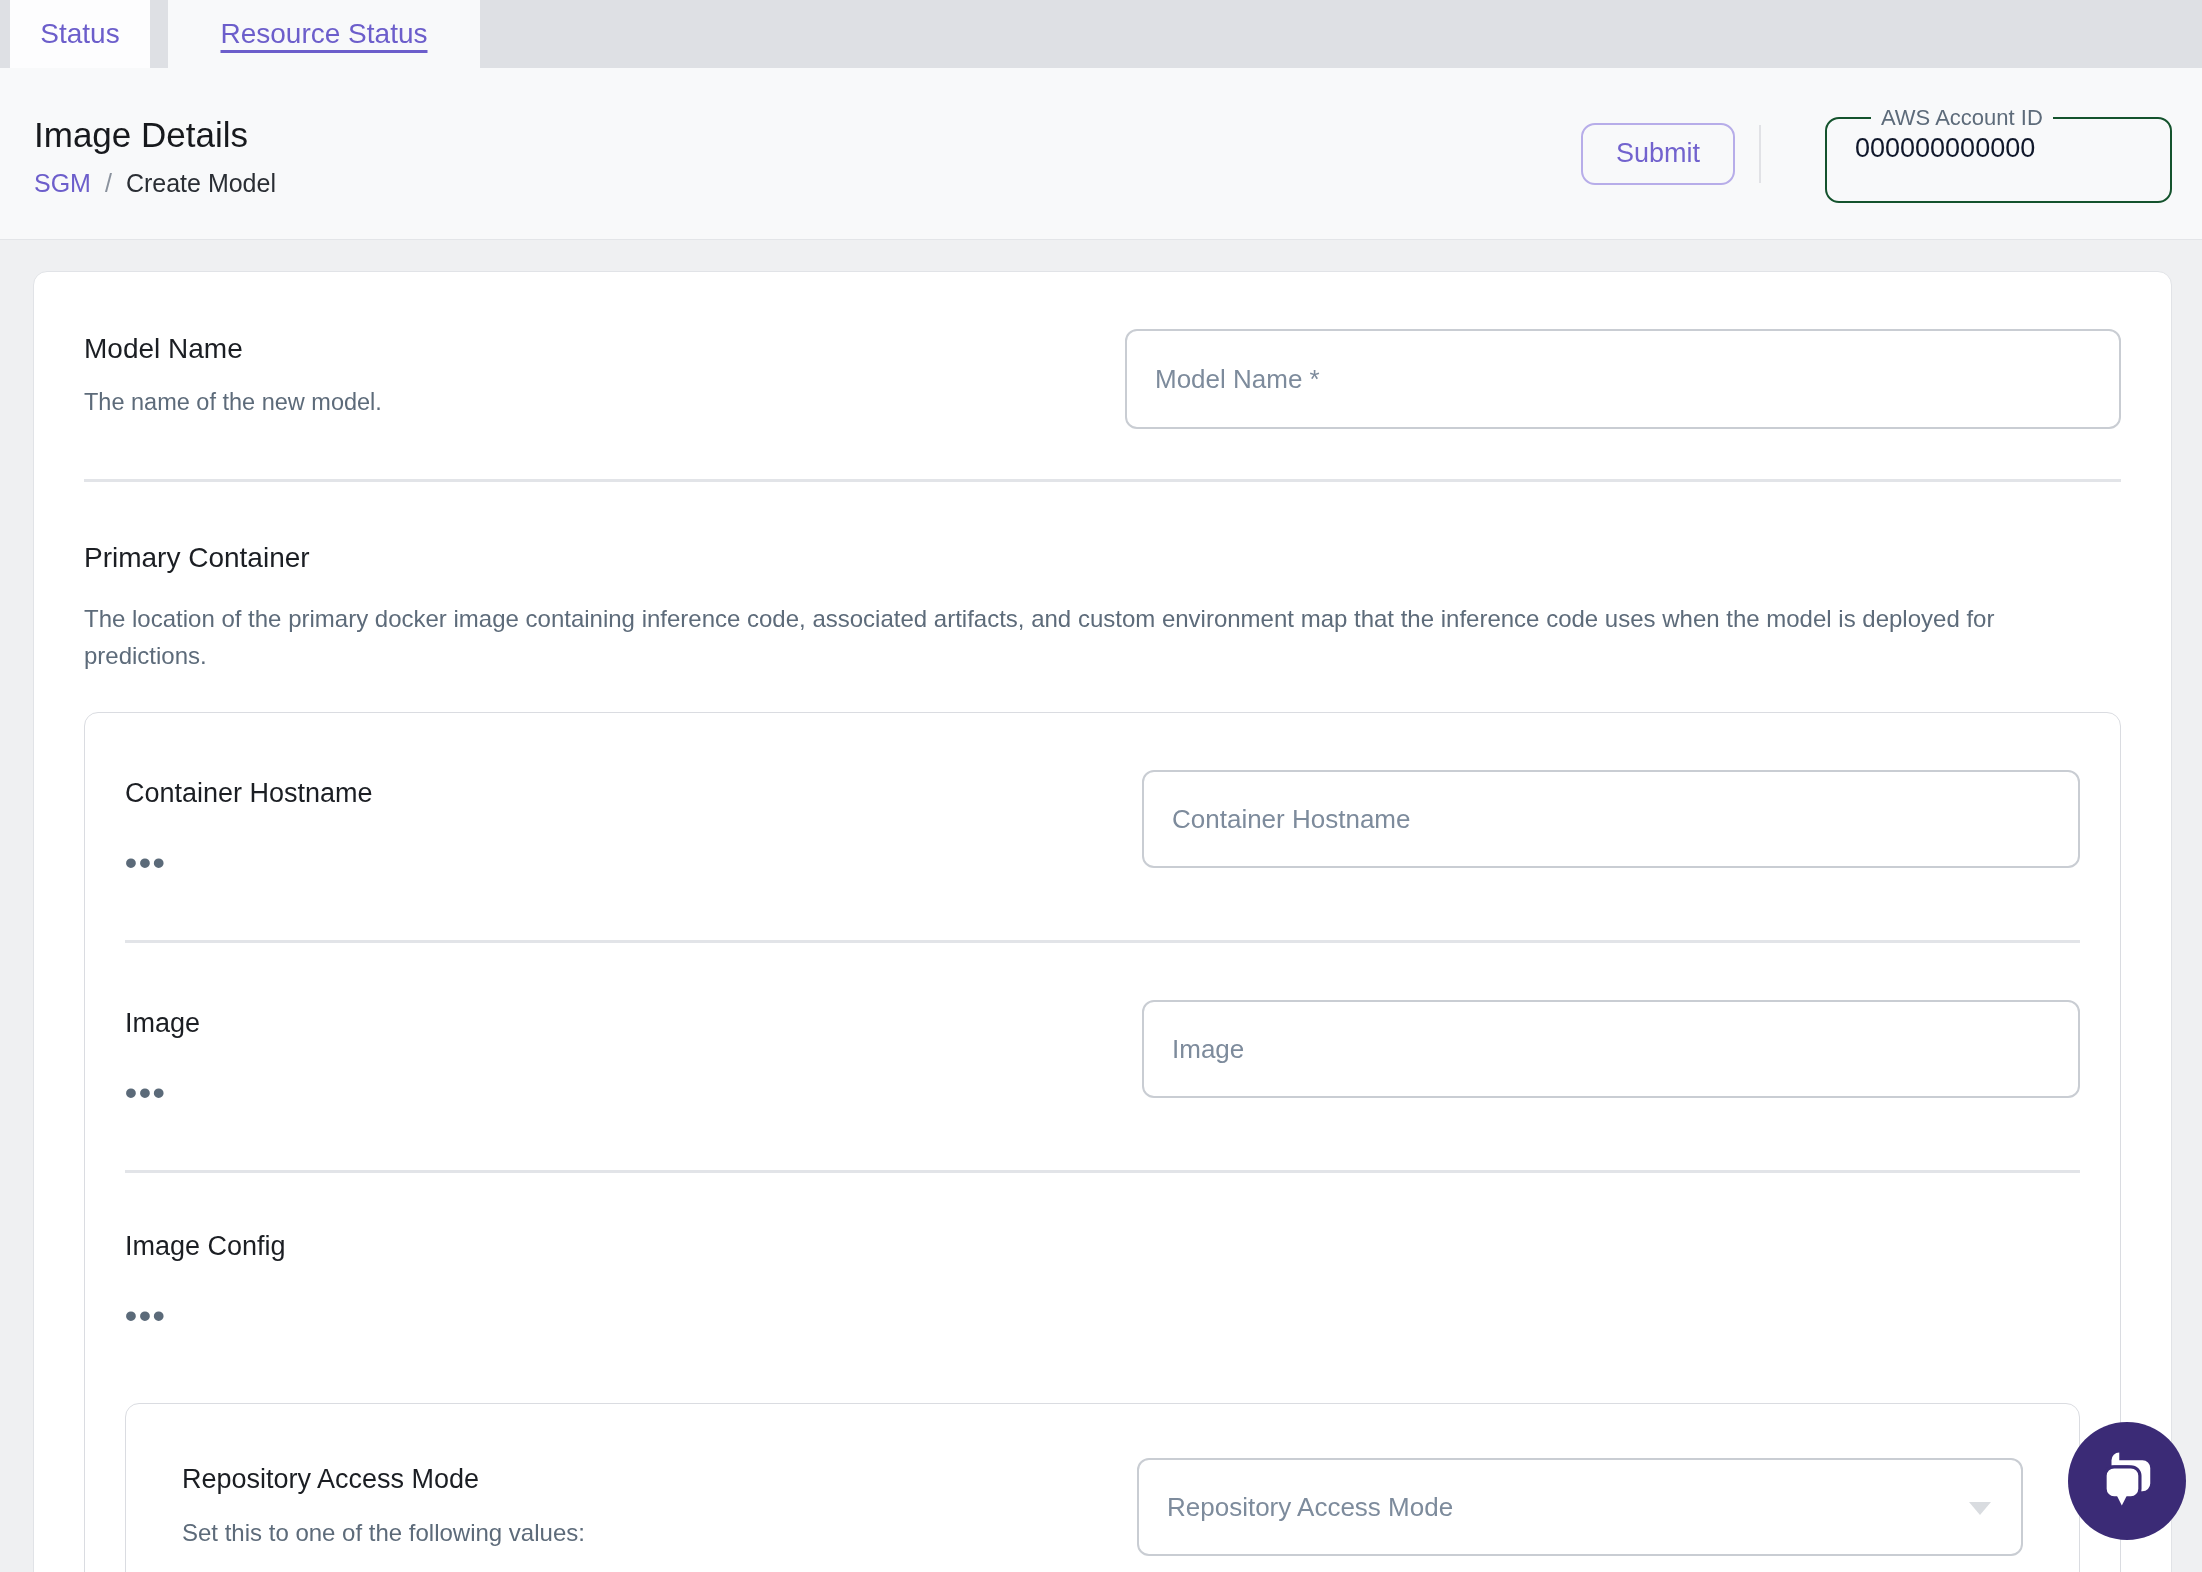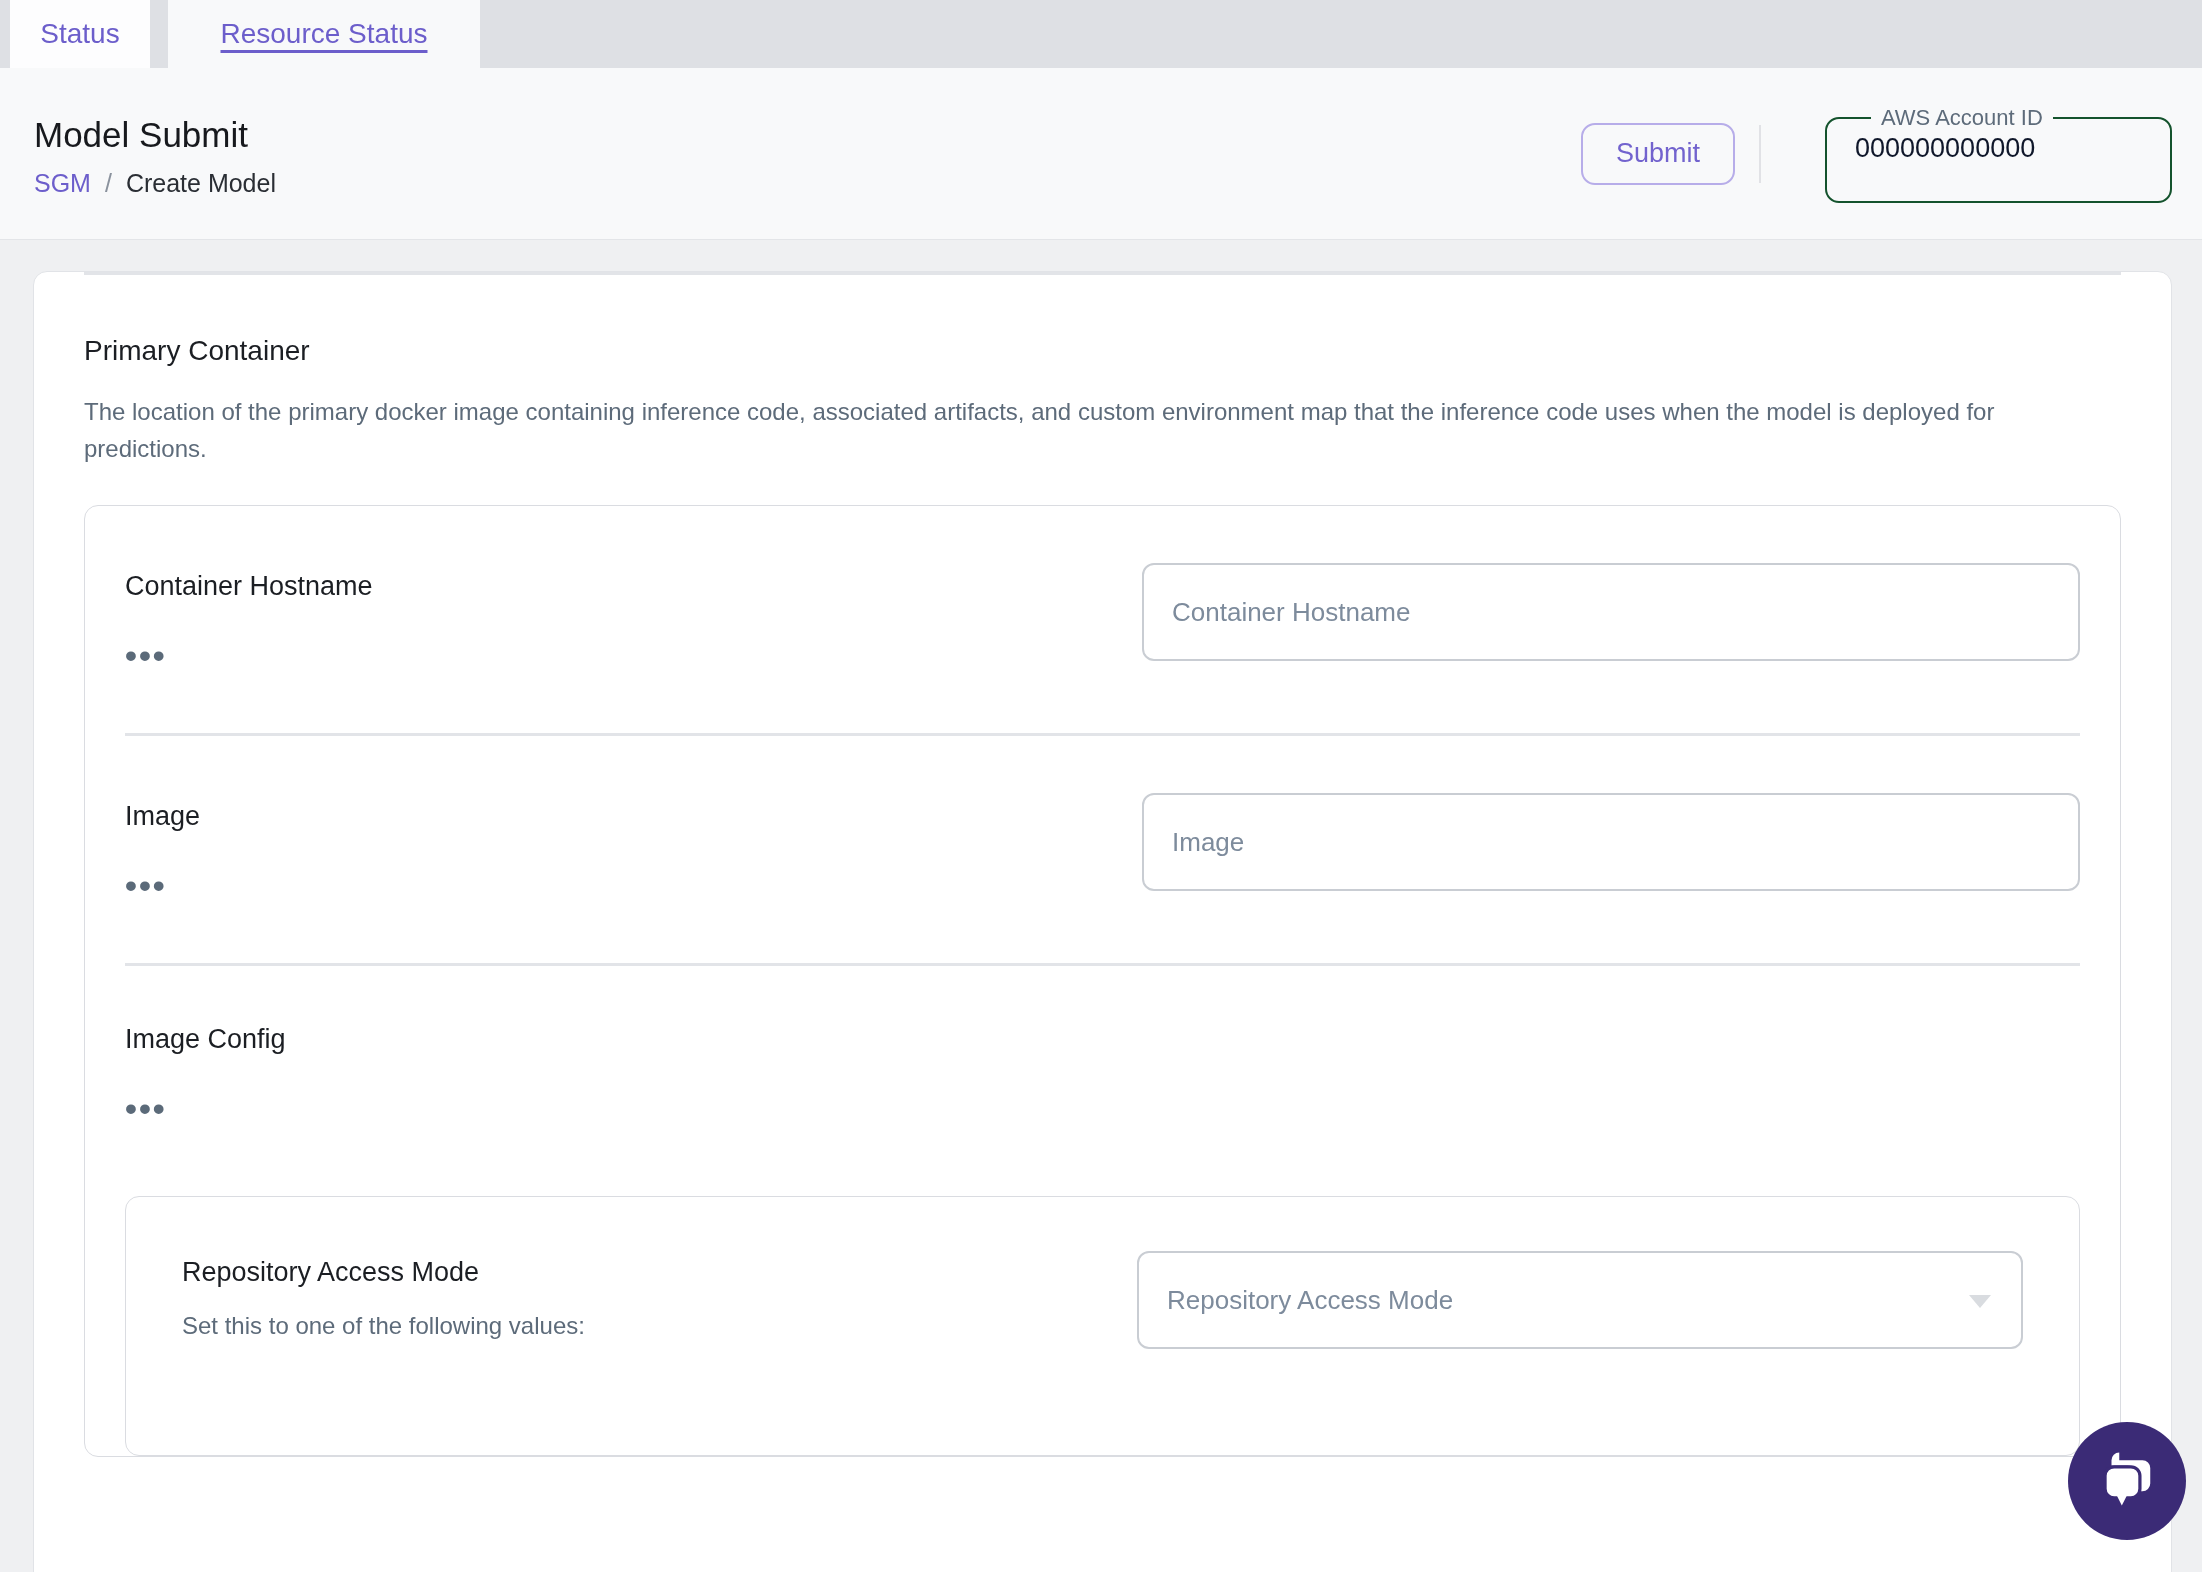--- a/index.html
+++ b/index.html
@@ -144,40 +144,49 @@
   <div class="tab tab-status">
     <span class="tab-label">Status</span>
   </div>
   <div class="tab tab-resource">
     <span class="tab-label">Resource Status</span>
   </div>
 </div>
 
 <div class="header">
   <div class="header-left">
-    <div class="page-title">Model Submit</div>
+    <div class="page-title">Image Details</div>
     <div class="breadcrumb">
       <span class="crumb-link">SGM</span>
       <span class="crumb-sep">/</span>
       <span class="crumb-current">Create Model</span>
     </div>
   </div>
   <div class="header-controls">
     <button class="submit-btn">Submit</button>
     <div class="vdivider"></div>
     <fieldset class="account-fieldset">
       <legend>AWS Account ID</legend>
       <input class="account-input" type="text" value="000000000000" style="">
     </fieldset>
   </div>
 </div>
 
 <div class="content">
   <div class="card outer-card">
 
+    <div class="field-row row-model">
+      <div class="row-left">
+        <h2 class="field-heading">Model Name</h2>
+        <div class="field-desc">The name of the new model.</div>
+      </div>
+      <div class="w-model">
+        <input class="text-input" type="text" placeholder="Model Name *" style="">
+      </div>
+    </div>
 
     <hr class="hdivider">
 
     <div class="pc-head">
       <h2 class="field-heading">Primary Container</h2>
       <div class="pc-desc">The location of the primary docker image containing inference code, associated artifacts, and custom environment map that the inference code uses when the model is deployed for predictions.</div>
     </div>
 
     <div class="card pc-card">
 

